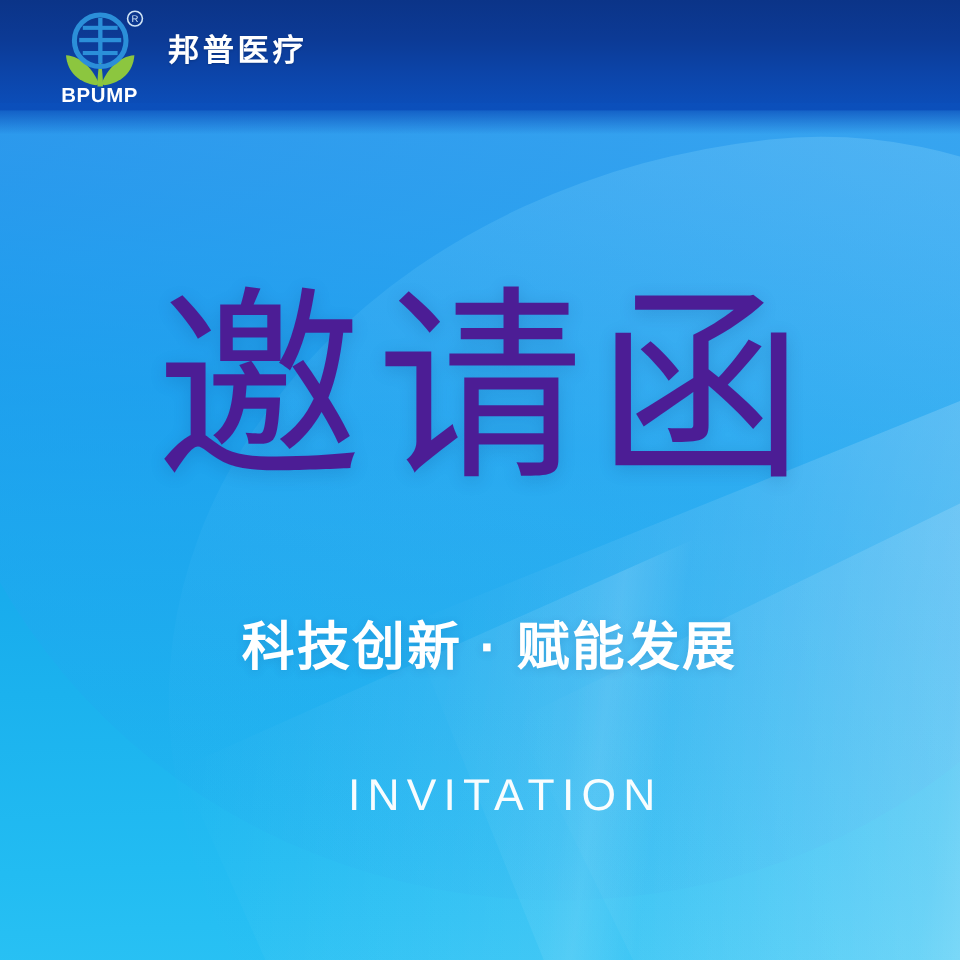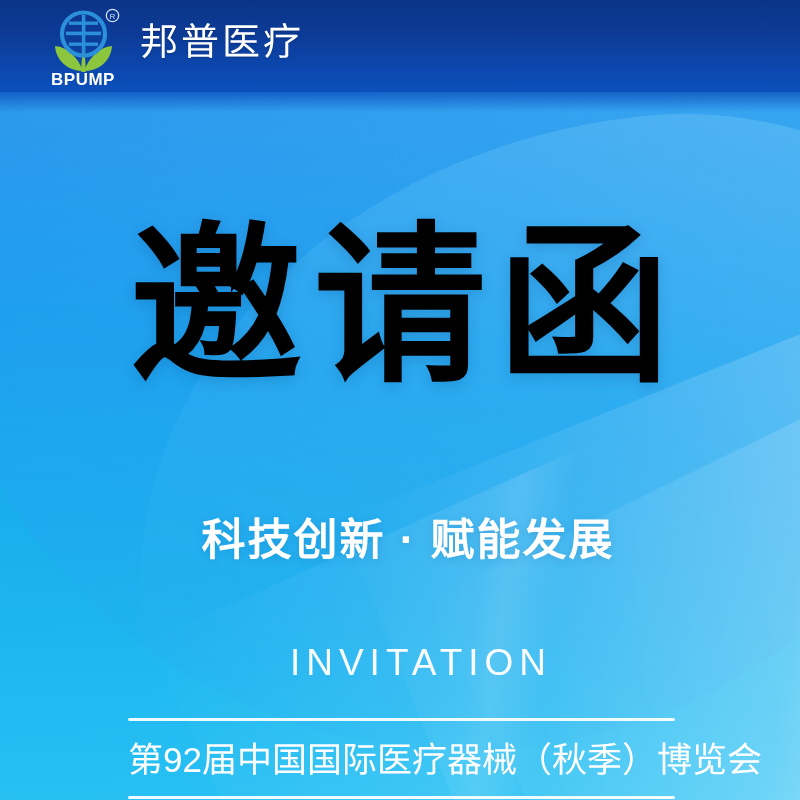--- a/index.html
+++ b/index.html
@@ -151,44 +151,44 @@
     z-index: 12;
   }
   .brand-logo {
     position: relative;
     width: 78px;
     height: 80px;
     flex: none;
   }
   .brand-name {
     color: #ffffff;
-    font-size: 38px;
-    font-weight: 400;
+    font-size: 26px;
+    font-weight: 700;
     letter-spacing: 3px;
     line-height: 1;
     white-space: nowrap;
     transform: translateY(-4px);
     text-shadow: 0 1px 2px rgba(0,0,0,0.18);
   }
 
   
   .center-wrap {
     position: absolute;
     left: 0; right: 0;
     top: 0;
     z-index: 10;
     text-align: center;
   }
   .main-title {
     position: absolute;
     left: 0; right: 0;
-    top: 220px;
-    color: #000000;
+    top: 238px;
+    color: #4c1d95;
     font-size: 172px;
-    font-weight: 700;
+    font-weight: 400;
     letter-spacing: 12px;
     line-height: 1;
     text-indent: 12px;
     white-space: nowrap;
     text-shadow: 0 4px 14px rgba(2,50,110,0.18);
   }
   .subtitle {
     position: absolute;
     left: 16px; right: 0;
     top: 512px;
@@ -287,19 +287,14 @@
   </div>
 
   <div class="center-wrap">
     <div class="main-title">邀请函</div>
 
     <div class="subtitle">科技创新 · 赋能发展</div>
 
     <div class="invitation-en">INVITATION</div>
   </div>
 
-  <div class="footer">
-    <div class="rule top"></div>
-    <div class="footer-text">第92届中国国际医疗器械（秋季）博览会</div>
-    <div class="rule bottom"></div>
-  </div>
 
 </div>
 
 </body></html>

